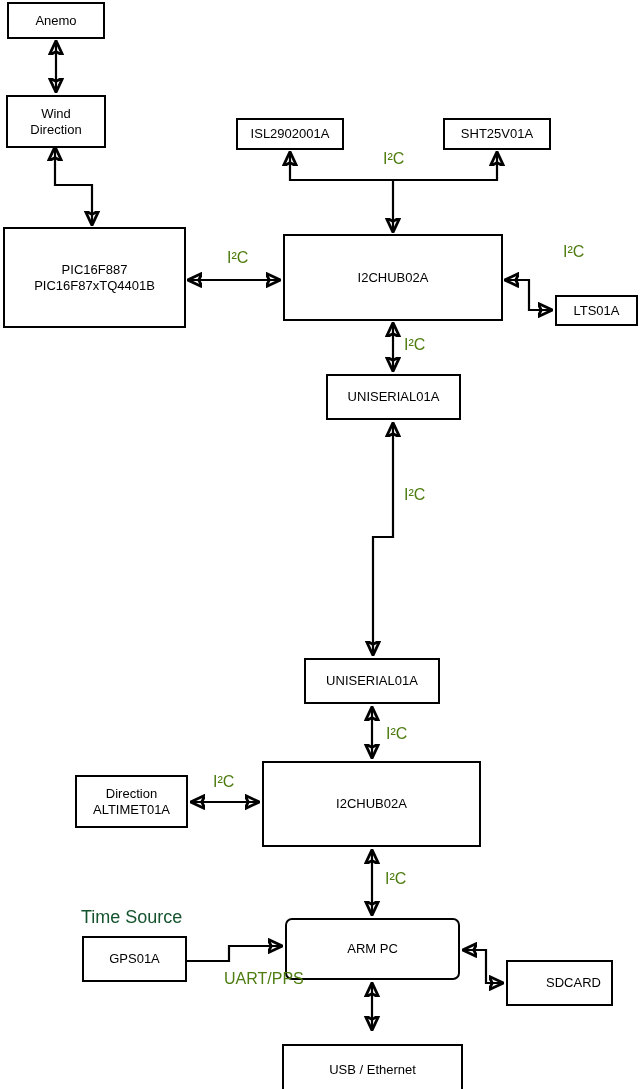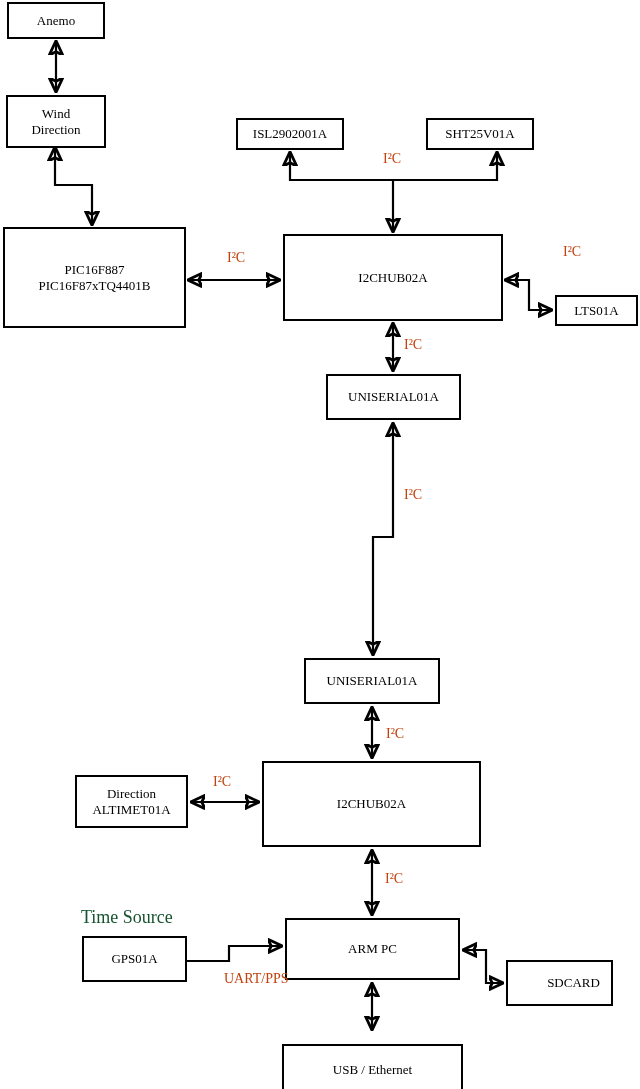--- a/index.html
+++ b/index.html
@@ -5,42 +5,42 @@
   html, body {
     margin: 0;
     padding: 0;
     background: #ffffff;
   }
   #canvas {
     position: relative;
     width: 640px;
     height: 1089px;
     background: #ffffff;
-    font-family: Liberation Serif, serif;
+    font-family: Liberation Sans, sans-serif;
     overflow: hidden;
   }
   .box {
     position: absolute;
     box-sizing: border-box;
     border: 2px solid #000000;
     background: #ffffff;
     display: flex;
     align-items: center;
     justify-content: center;
     text-align: center;
     color: #000000;
     font-size: 13px;
     line-height: 16px;
     white-space: pre-line;
     z-index: 3;
   }
   .edge-label {
     position: absolute;
-    color: #c2410c;
-    font-size: 14px;
+    color: #4d7c0f;
+    font-size: 16px;
     line-height: 14px;
     white-space: nowrap;
     z-index: 4;
     background: transparent;
   }
   .free-label {
     position: absolute;
     color: #14532d;
     font-size: 18px;
     line-height: 15px;
@@ -113,21 +113,21 @@
 
   <div class="box" style="left:3px; top:227px; width:183px; height:101px;">
     <span>PIC16F887
 PIC16F87xTQ4401B</span>
   </div>
 
   <div class="box" style="left:236px; top:118px; width:108px; height:32px;">
     <span>ISL2902001A</span>
   </div>
 
-  <div class="box" style="left:426px; top:118px; width:108px; height:32px;">
+  <div class="box" style="left:443px; top:118px; width:108px; height:32px;">
     <span>SHT25V01A</span>
   </div>
 
   <div class="box" style="left:283px; top:234px; width:220px; height:87px;">
     <span>I2CHUB02A</span>
   </div>
 
   <div class="box" style="left:555px; top:295px; width:83px; height:31px;">
     <span>LTS01A</span>
   </div>
@@ -146,21 +146,21 @@
 
   <div class="box" style="left:75px; top:775px; width:113px; height:53px;">
     <span>Direction
 ALTIMET01A</span>
   </div>
 
   <div class="box" style="left:82px; top:936px; width:105px; height:46px;">
     <span>GPS01A</span>
   </div>
 
-  <div class="box" style="left:285px; top:918px; width:175px; height:62px;">
+  <div class="box" style="left:285px; top:918px; width:175px; height:62px;border-radius:7px;">
     <span>ARM PC</span>
   </div>
 
   <div class="box" style="left:506px; top:960px; width:107px; height:46px;padding-left:28px;">
     <span>SDCARD</span>
   </div>
 
   <div class="box" style="left:282px; top:1044px; width:181px; height:52px;">
     <span>USB / Ethernet</span>
   </div>

